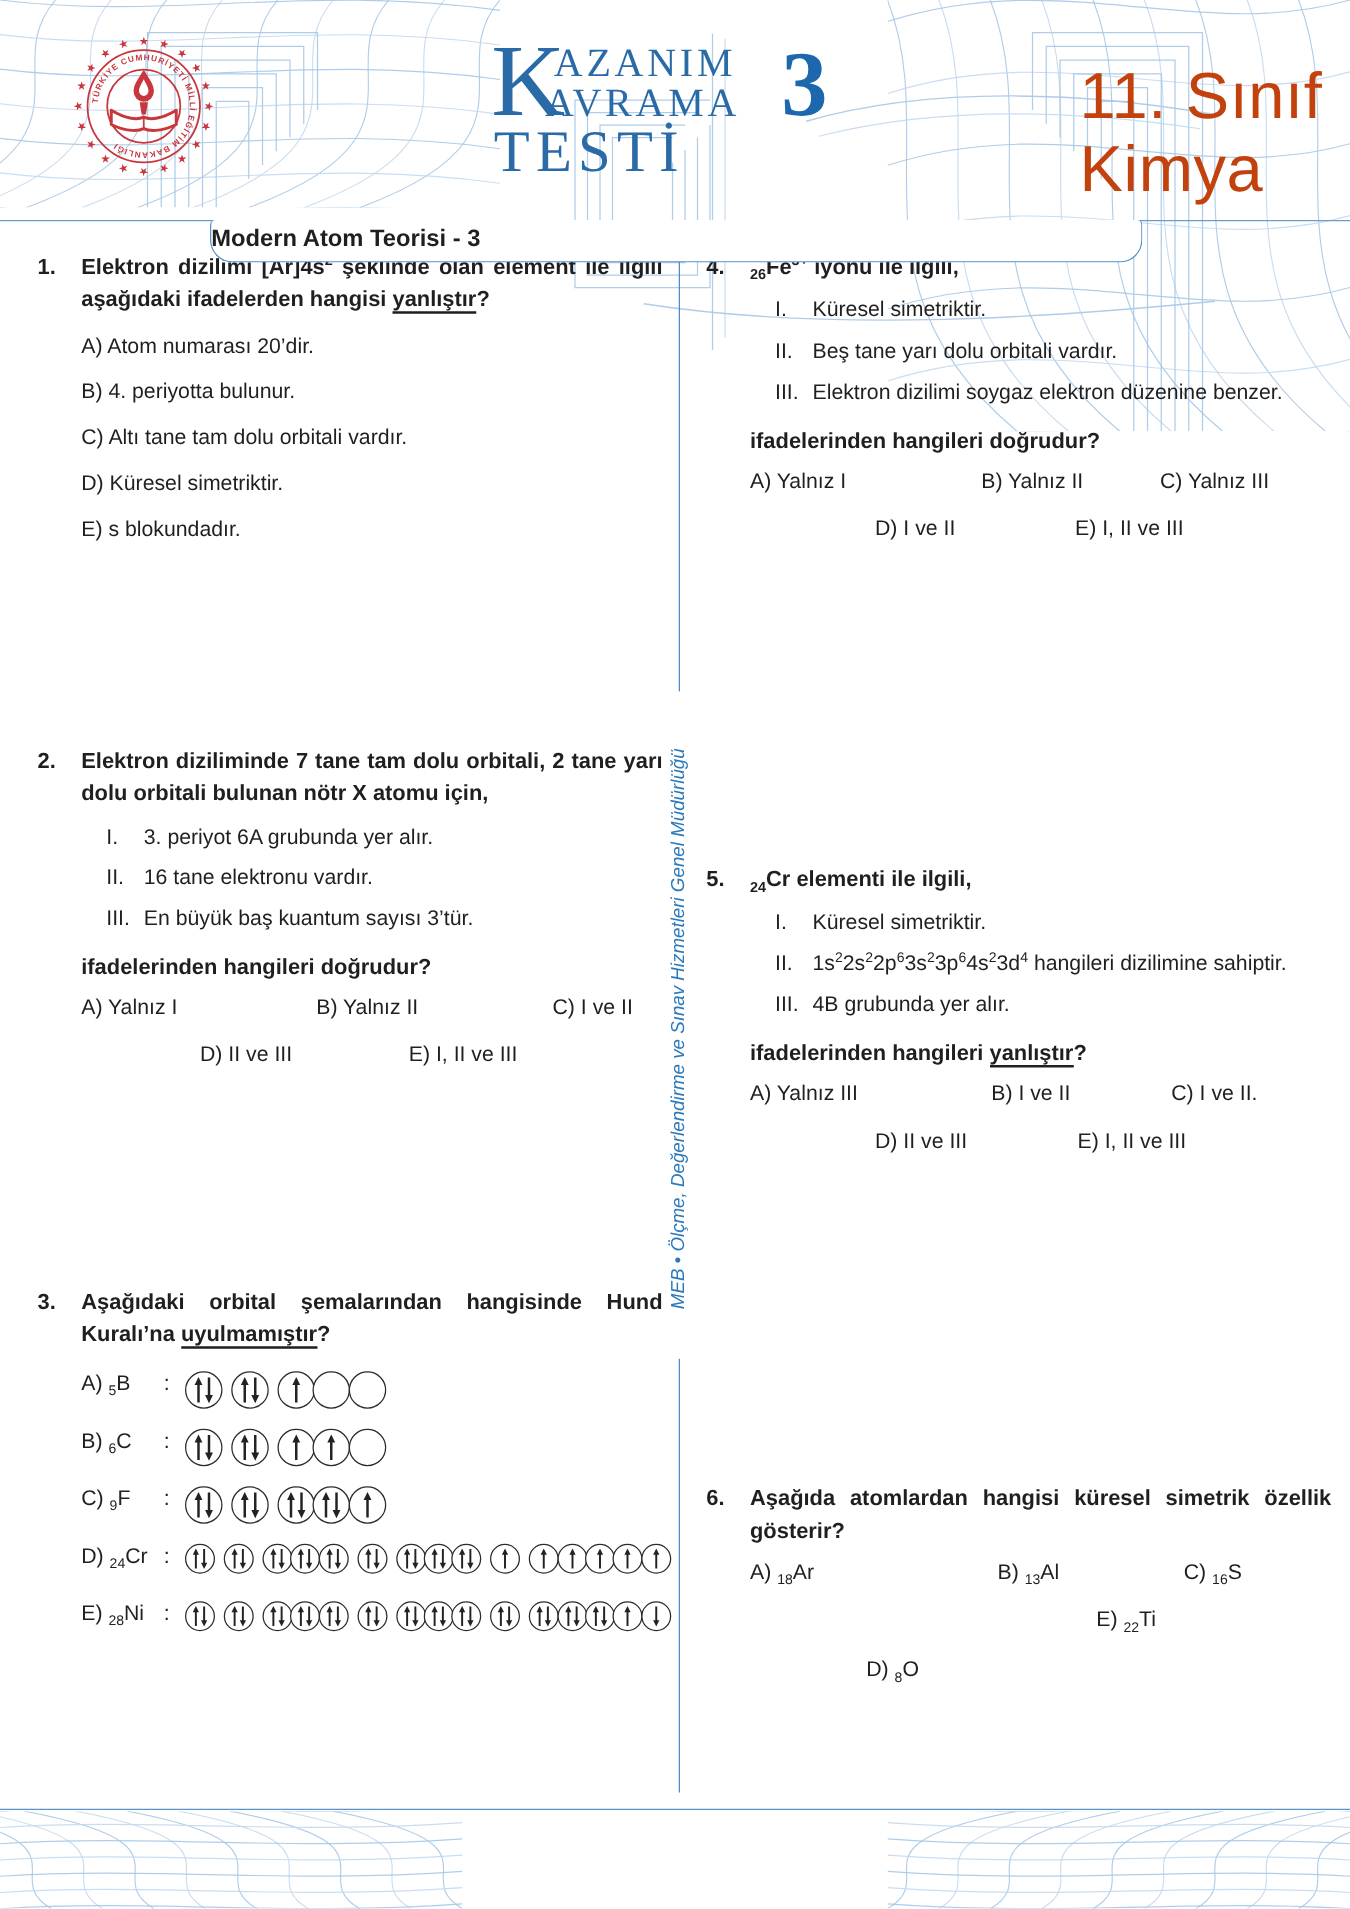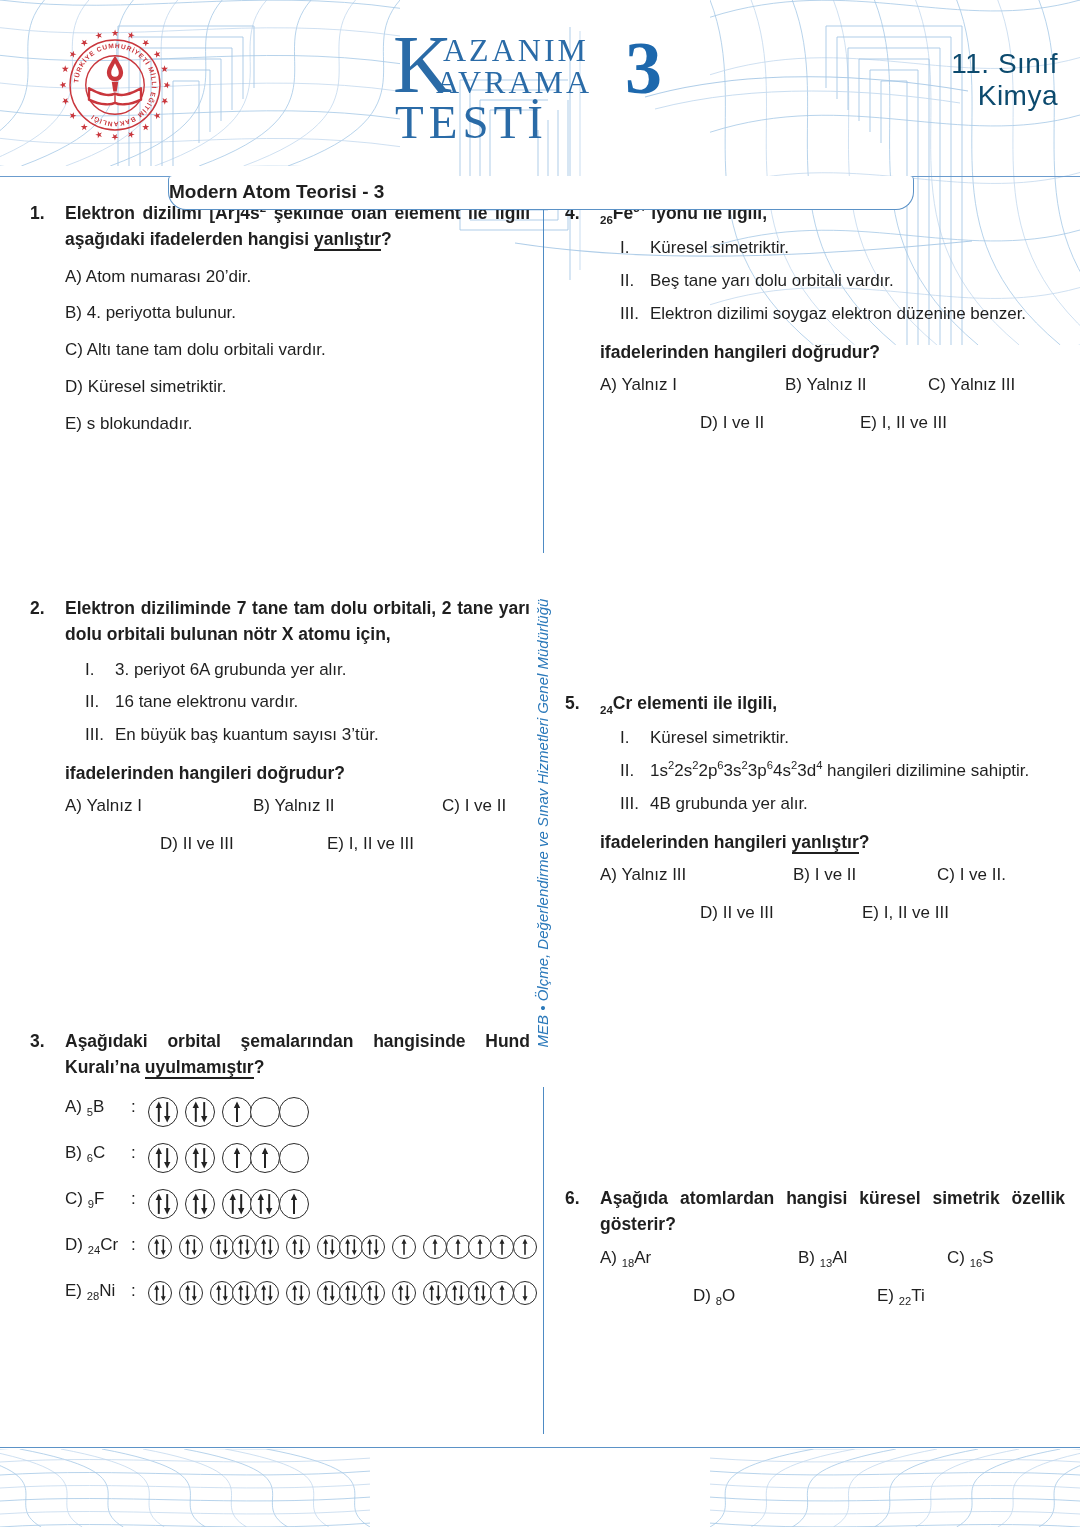--- a/index.html
+++ b/index.html
@@ -12,22 +12,22 @@
 
   
   .seal{position:absolute;left:50px;top:20px;width:130px;height:130px}
   .brand{position:absolute;left:393px;top:28px;width:310px;height:140px;
          font-family:"Liberation Serif",serif;color:#2a6ba7}
   .brand-k{position:absolute;left:0;top:-4px;font-size:82px;line-height:1;font-weight:400}
   .brand-l1{position:absolute;left:50px;top:4px;font-size:32px;letter-spacing:3px}
   .brand-l2{position:absolute;left:43px;top:36px;font-size:32px;letter-spacing:3px}
   .brand-l3{position:absolute;left:2px;top:67px;font-size:47px;letter-spacing:5px}
   .brand-num{position:absolute;left:232px;top:-2px;font-size:74px;font-weight:700;color:#1d68ad}
-  .grade{position:absolute;right:22px;top:48px;text-align:right;color:#0c4a6e;
-         font-size:28px;line-height:1.13;letter-spacing:.5px}
+  .grade{position:absolute;right:22px;top:48px;color:#c2410c;
+         font-size:52px;line-height:1.13;letter-spacing:.5px}
 
   
   .banner-line{position:absolute;left:0;top:176px;width:1080px;height:0;
                border-top:1.6px solid #6b9cce;z-index:1}
   .banner-tab{position:absolute;left:168px;top:176px;width:744px;height:33px;background:#fff;
               border:1.6px solid #5b92c7;border-top:none;border-radius:4px 4px 18px 18px;
               z-index:2;text-align:left}
   .banner-tab span{font-weight:700;font-size:19px;line-height:31px}
 
   
@@ -896,21 +896,21 @@
       <div class="qnum">6.</div>
       <div class="qbody">
         <div class="stem"><span class="b">Aşağıda atomlardan hangisi küresel simetrik özellik gösterir?</span></div>
         <div class="opts-rows">
           <div class="opt-row">
             <span class="opt" style="left: 0px;"><span>A) </span><sub>18</sub><span>Ar</span></span>
             <span class="opt" style="left: 198px;"><span>B) </span><sub>13</sub><span>Al</span></span>
             <span class="opt" style="left: 347px;"><span>C) </span><sub>16</sub><span>S</span></span>
           </div>
           <div class="opt-row">
-            <span class="opt" style="left: 93px;"><span>D) </span><sub>8</sub><span>O</span></span>
+            <span class="opt" style="left: 93px; margin-top: 40px;"><span>D) </span><sub>8</sub><span>O</span></span>
             <span class="opt" style="left: 277px;"><span>E) </span><sub>22</sub><span>Ti</span></span>
           </div>
         </div>
       </div>
     </div>
   </div>
 
 <div class="vline vdiv-top"></div>
 <div class="vdiv-text">MEB   •   Ölçme, Değerlendirme ve Sınav Hizmetleri Genel Müdürlüğü</div>
 <div class="vline vdiv-bottom"></div>

